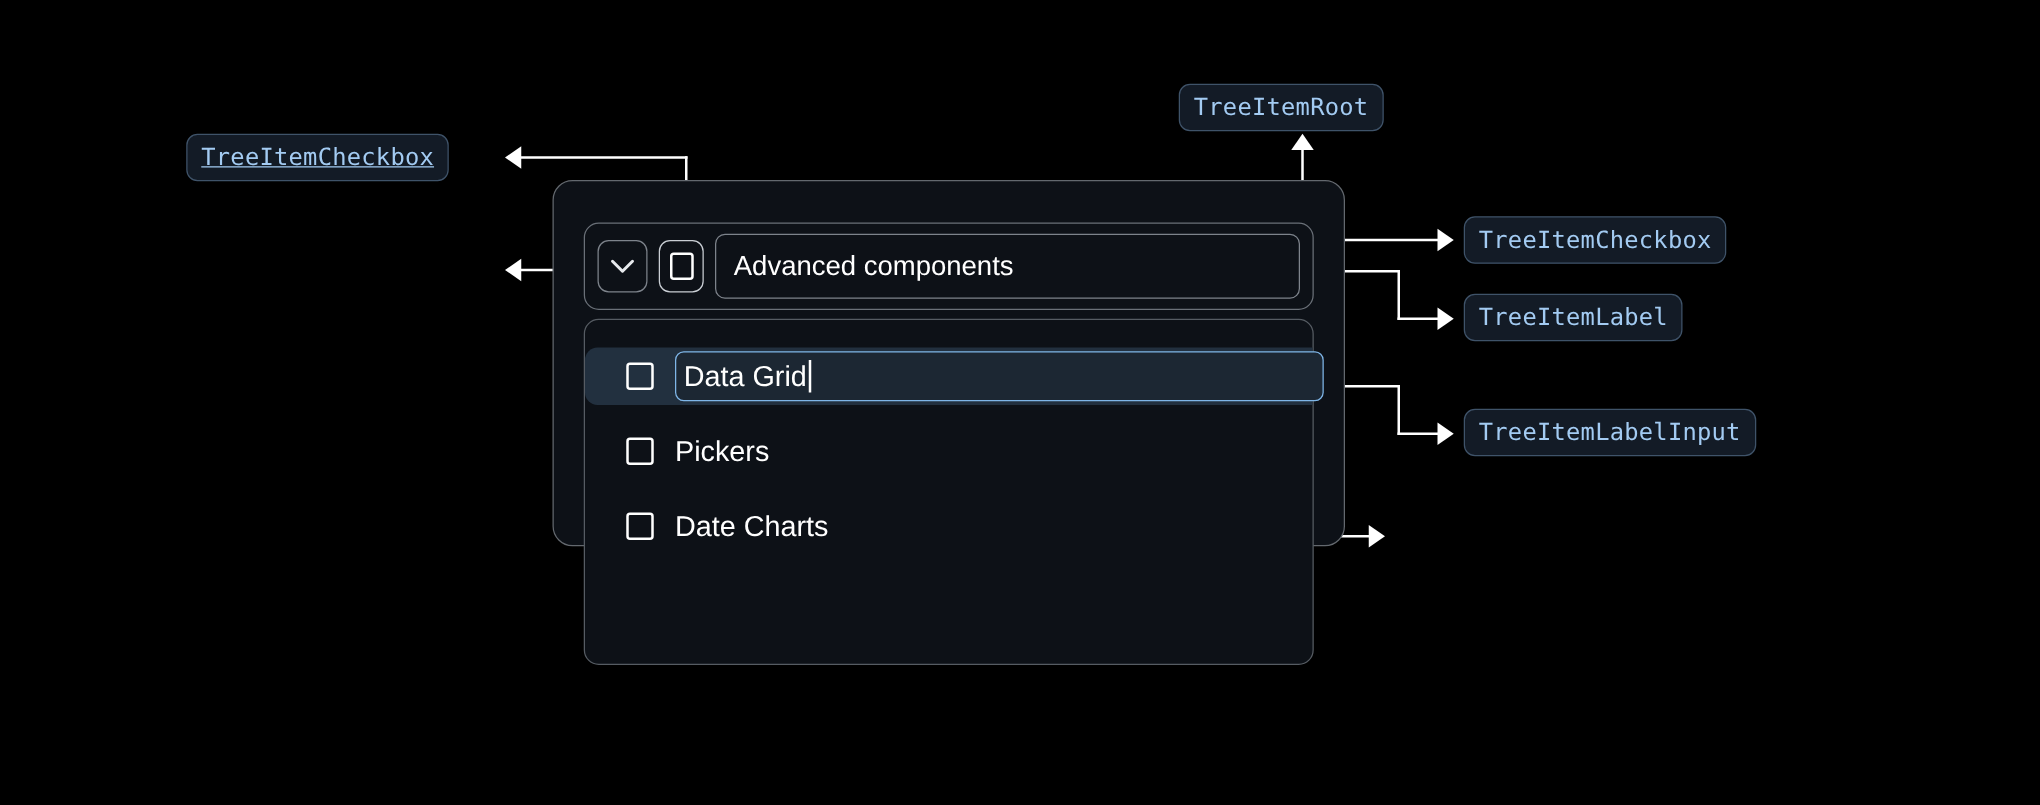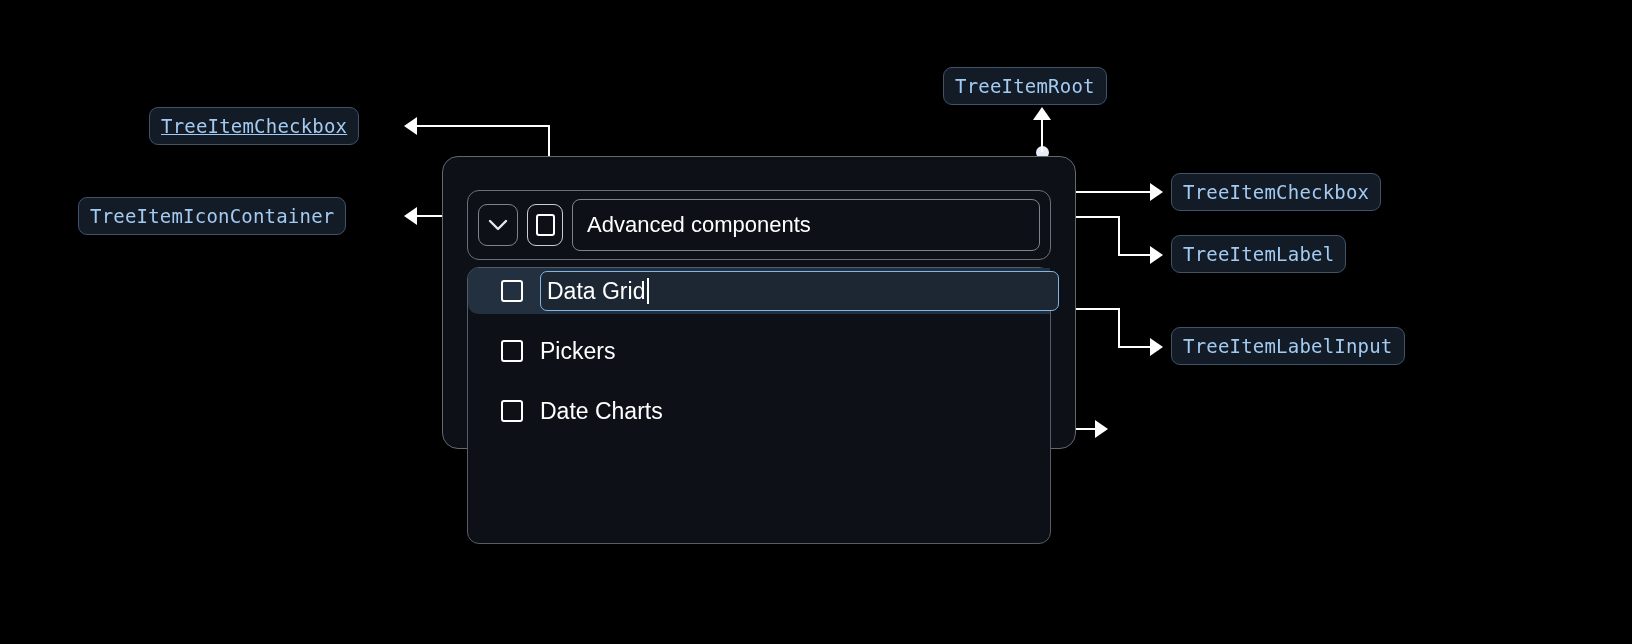--- a/index.html
+++ b/index.html
@@ -69,21 +69,21 @@
   .arrow-up {
     border-left: 9px solid transparent;
     border-right: 9px solid transparent;
     border-bottom: 13px solid #ffffff;
   }
 
   
   #tree-root {
     position: absolute;
     left: 442px;
-    top: 156px;
+    top: 144px;
     width: 634px;
     height: 293px;
     box-sizing: border-box;
     background: #0d1117;
     border: 1.5px solid #63686e;
     border-radius: 16px;
   }
   #tree-content {
     position: absolute;
     left: 24px;
@@ -150,20 +150,21 @@
   #tree-group {
     position: absolute;
     left: 24px;
     top: 110px;
     width: 584px;
     height: 277px;
     box-sizing: border-box;
     background: #0d1117;
     border: 1.5px solid #565c63;
     border-radius: 12px;
+    padding-top: 22px;
   }
   .tree-row {
     position: relative;
     height: 46px;
     display: flex;
     align-items: center;
     margin-bottom: 14px;
     padding-left: 33px;
     box-sizing: border-box;
   }
@@ -211,23 +212,20 @@
 </style>
 </head>
 <body>
 
 <div id="stage">
 
   <div class="badge" style="left:149px; top:107px;text-decoration:underline;">
     <span>TreeItemCheckbox</span>
   </div>
 
-  <div class="badge" style="left:78px; top:197px;">
-    <span>TreeItemIconContainer</span>
-  </div>
 
   <div class="badge" style="left:943px; top:67px;">
     <span>TreeItemRoot</span>
   </div>
 
   <div class="badge" style="left:1171px; top:173px;">
     <span>TreeItemCheckbox</span>
   </div>
 
   <div class="badge" style="left:1171px; top:235px;">

